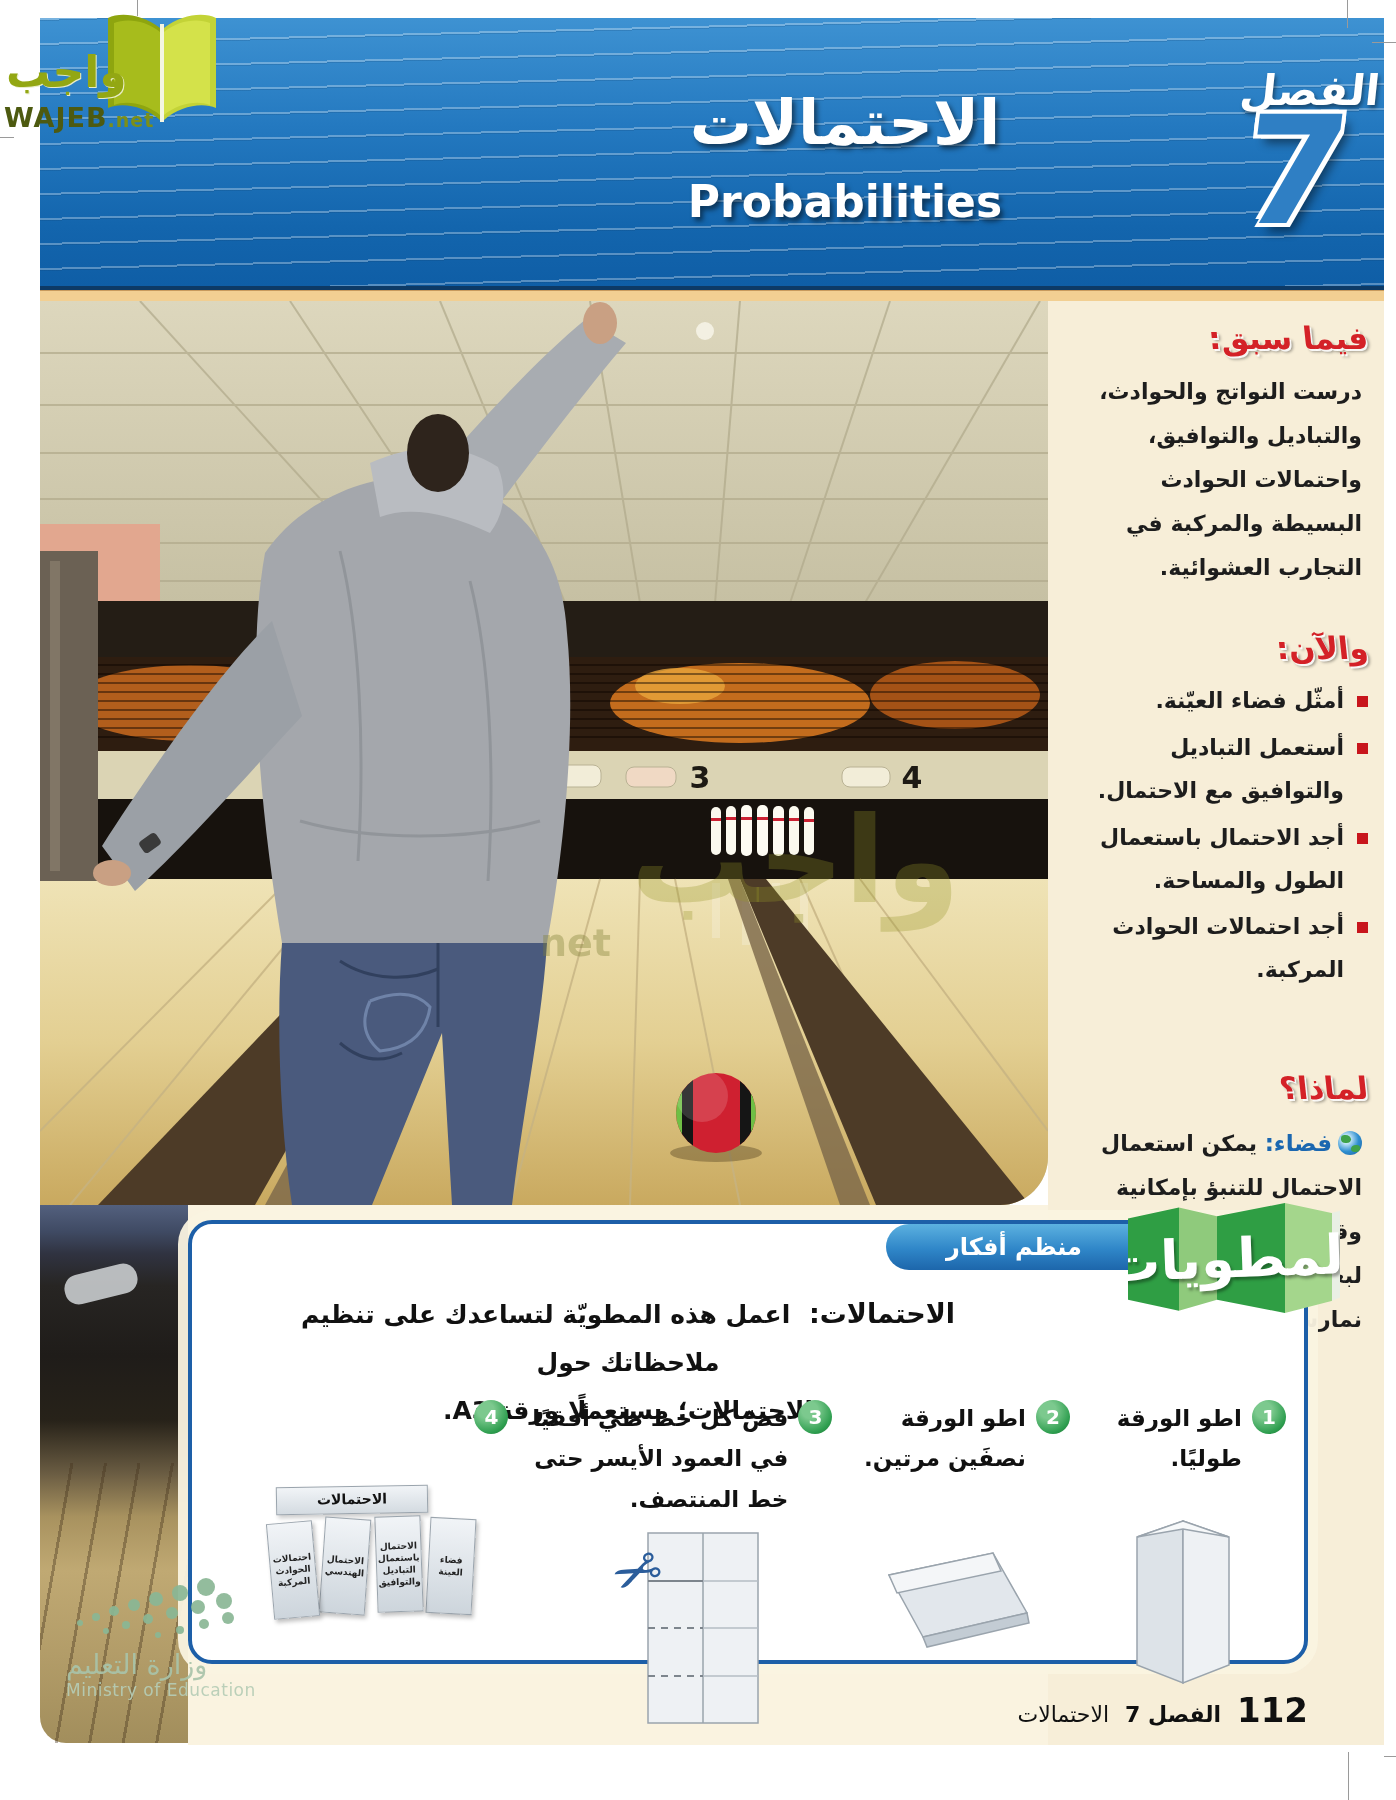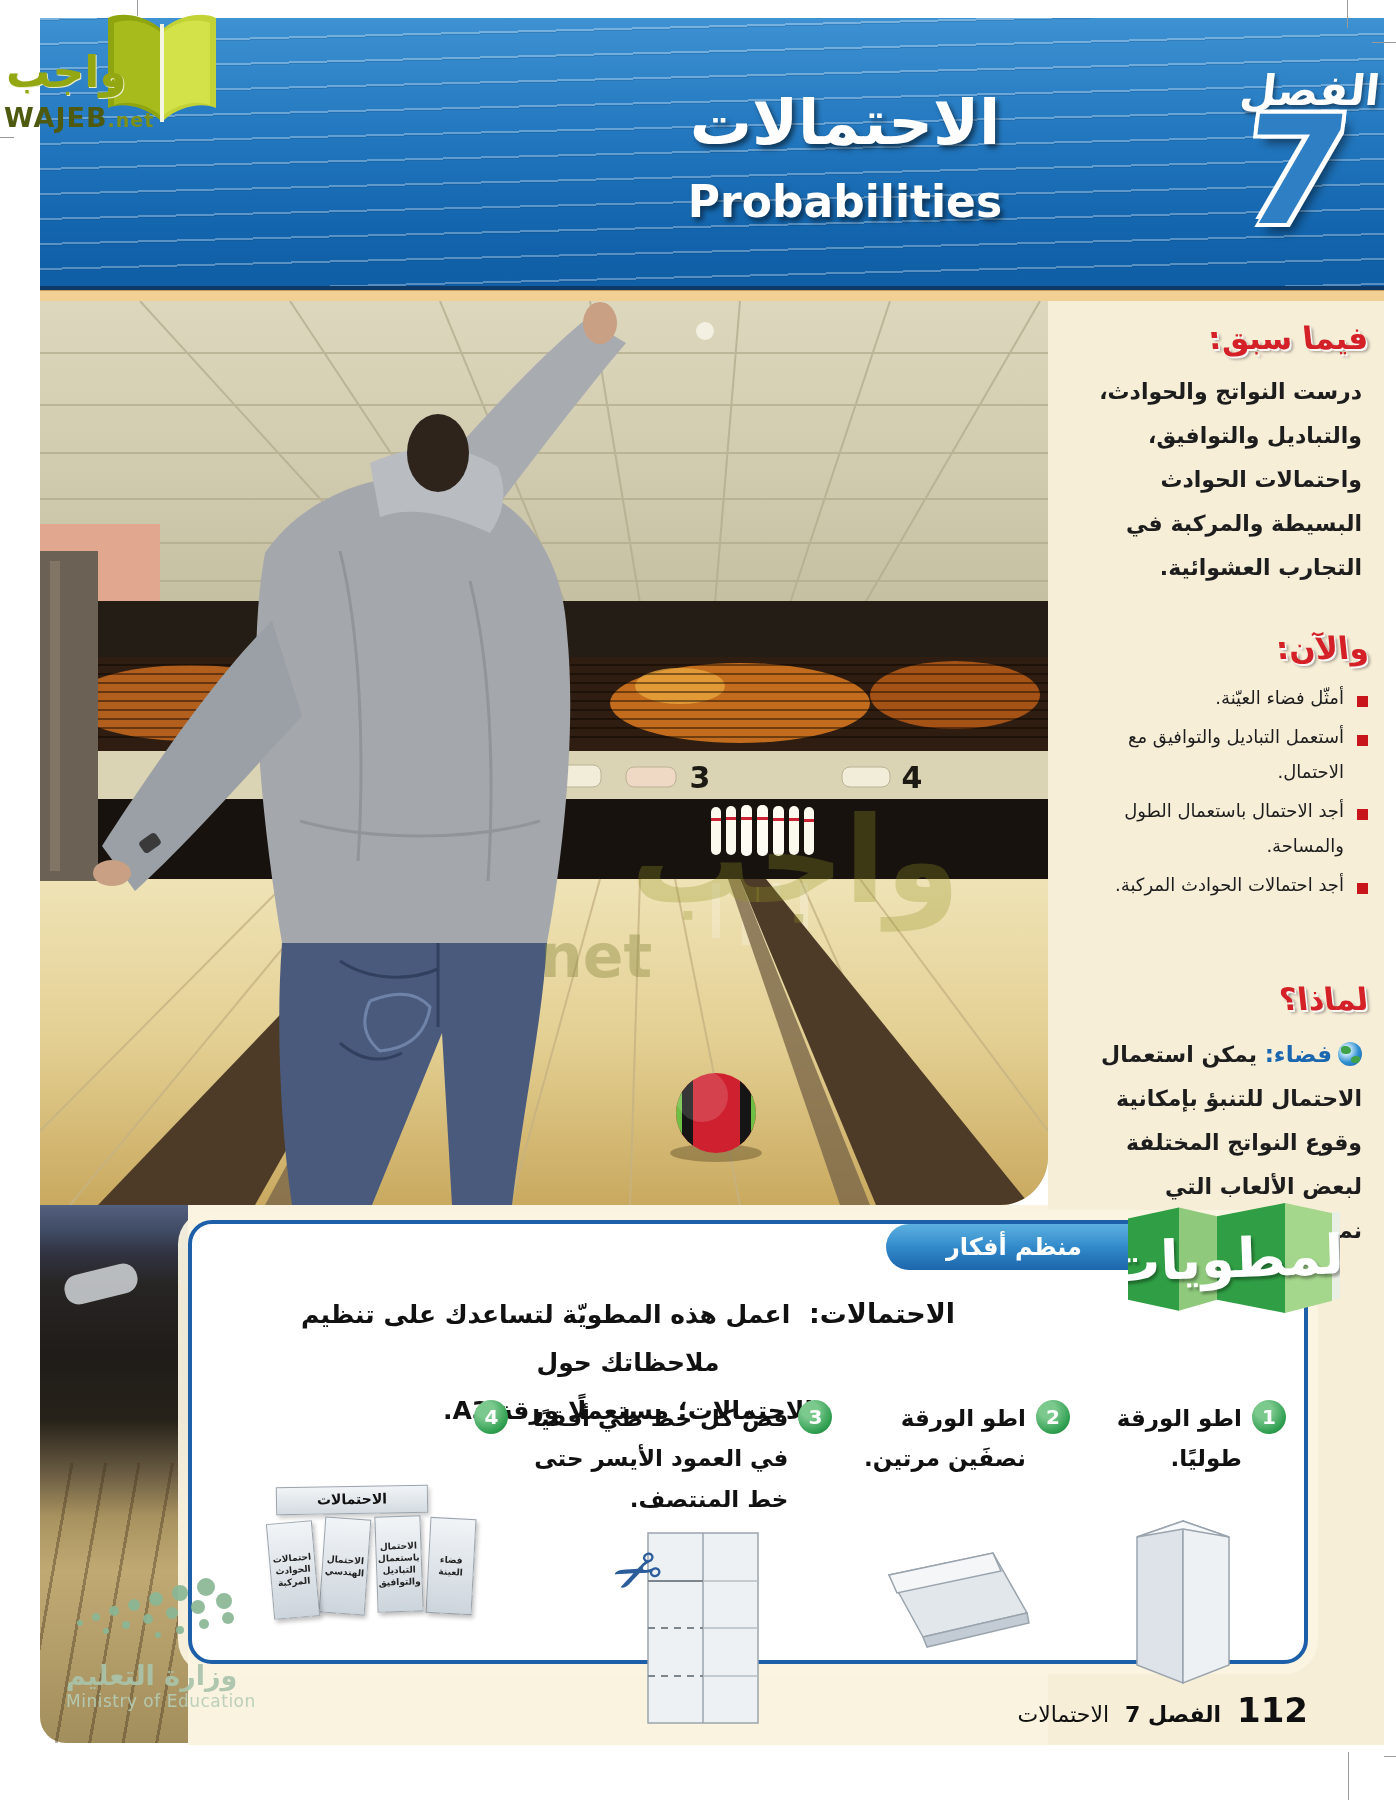--- a/index.html
+++ b/index.html
@@ -43,29 +43,29 @@
   #photo{left:40px;top:301px;width:1008px;height:904px;overflow:hidden;border-radius:0 0 48px 0;z-index:1;background:#d6d0b4;}
   #strip{left:40px;top:1205px;width:148px;height:538px;z-index:1;border-radius:0 0 0 26px;
     background:linear-gradient(180deg,#53607e 0%,#3f4a63 5%,#303341 9%,#272523 15%,#1f1c19 28%,#272219 40%,#6b5d43 50%,#a8925f 58%,#c0a973 68%,#b29c68 84%,#a28e5c 100%);}
   #strip .planks{position:absolute;left:0;bottom:0;width:100%;height:52%;
     background:repeating-linear-gradient(100deg,transparent 0 30px,rgba(66,48,26,.38) 30px 33px);}
   #strip .shoe{position:absolute;left:24px;top:64px;width:74px;height:30px;background:#c9ccce;border-radius:14px;transform:rotate(-14deg);opacity:.9;}
 
   
   #photo-wm{left:480px;top:1010px;width:480px;z-index:2;pointer-events:none;direction:rtl;}
   #photo-wm .wm-ar{font-size:120px;font-weight:700;color:rgba(150,150,40,.30);line-height:1;}
-  #photo-wm .wm-net{position:absolute;left:60px;top:120px;font-size:60px;font-weight:700;color:rgba(130,130,55,.38);}
+  #photo-wm .wm-net{position:absolute;left:60px;top:120px;font-size:38px;font-weight:700;color:rgba(130,130,55,.38);}
 
   
   #sidebar{left:1052px;top:320px;width:306px;z-index:2;direction:rtl;text-align:right;padding-left:10px;}
   .red-head{color:#d42127;font-weight:700;font-size:31px;margin:0 0 14px 0;
     text-shadow:1.5px 1.5px 0 rgba(255,255,255,.9),3px 3px 3px rgba(0,0,0,.35);transform:skewX(6deg);}
   .side-p{font-size:22px;font-weight:700;color:#1d1d1d;line-height:2.0;margin:0 6px 0 0;}
   #sidebar ul{list-style:none;margin:6px 0 0 0;padding:0;}
-  #sidebar li{position:relative;font-size:18px;font-weight:400;color:#1d1d1d;line-height:1.95;padding-right:24px;margin-bottom:4px;}
+  #sidebar li{position:relative;font-size:22px;font-weight:700;color:#1d1d1d;line-height:1.95;padding-right:24px;margin-bottom:4px;}
   #sidebar li::before{content:"";position:absolute;right:0;top:16px;width:11px;height:11px;background:#c8151c;}
   .why-label{color:#1b67b0;font-weight:700;font-size:23px;}
   .globe{display:inline-block;width:24px;height:24px;border-radius:50%;vertical-align:-4px;margin-left:6px;
     background:radial-gradient(circle at 35% 35%,#bfe3f7 0 20%,#2f8fd0 55%,#1b5c9e 100%);position:relative;overflow:hidden;}
   .globe i{position:absolute;left:3px;top:4px;width:10px;height:8px;background:#3fa24a;border-radius:40% 60% 50% 50%;}
   .globe b{position:absolute;right:2px;bottom:3px;width:9px;height:7px;background:#3fa24a;border-radius:60% 40% 50% 50%;}
   #why-gap{height:74px;}
 
   
   #fbox{left:188px;top:1220px;width:1112px;height:436px;background:#fff;border:4px solid #1d5fa8;border-radius:24px;
@@ -98,21 +98,21 @@
   .tab{position:absolute;width:46px;height:96px;background:linear-gradient(180deg,#f1f4f7,#cdd5dc);
     border:1px solid #9aa4ad;box-shadow:2px 3px 4px rgba(0,0,0,.25);
     display:flex;align-items:center;justify-content:center;text-align:center;
     font-size:9px;font-weight:700;color:#222;line-height:1.35;direction:rtl;padding:2px;box-sizing:border-box;}
   .fold-head{position:absolute;left:28px;top:0;width:150px;height:26px;background:linear-gradient(180deg,#f1f4f7,#d4dbe1);
     border:1px solid #9aa4ad;box-shadow:2px 3px 4px rgba(0,0,0,.2);
     font-size:14px;font-weight:700;color:#111;text-align:center;line-height:24px;direction:rtl;transform:rotate(-1deg);}
 
   
   #ministry{left:66px;top:1565px;width:210px;z-index:4;opacity:.92;}
-  #ministry .ar{font-size:27px;font-weight:700;color:#a9c4aa;margin-top:13px;direction:rtl;text-align:left;}
+  #ministry .ar{font-size:27px;font-weight:400;color:#a9c4aa;margin-top:2px;direction:rtl;text-align:left;}
   #ministry .en{font-size:17px;color:#b6cdb6;letter-spacing:.5px;}
 
   
   #footer{right:88px;top:1690px;z-index:7;display:flex;direction:rtl;align-items:baseline;gap:16px;}
   #footer .pg{font-size:34px;font-weight:700;color:#101010;}
   #footer .ch{font-size:22px;font-weight:700;color:#101010;}
   #footer .ti{font-size:22px;color:#101010;}
 </style>
 </head>
 <body>

